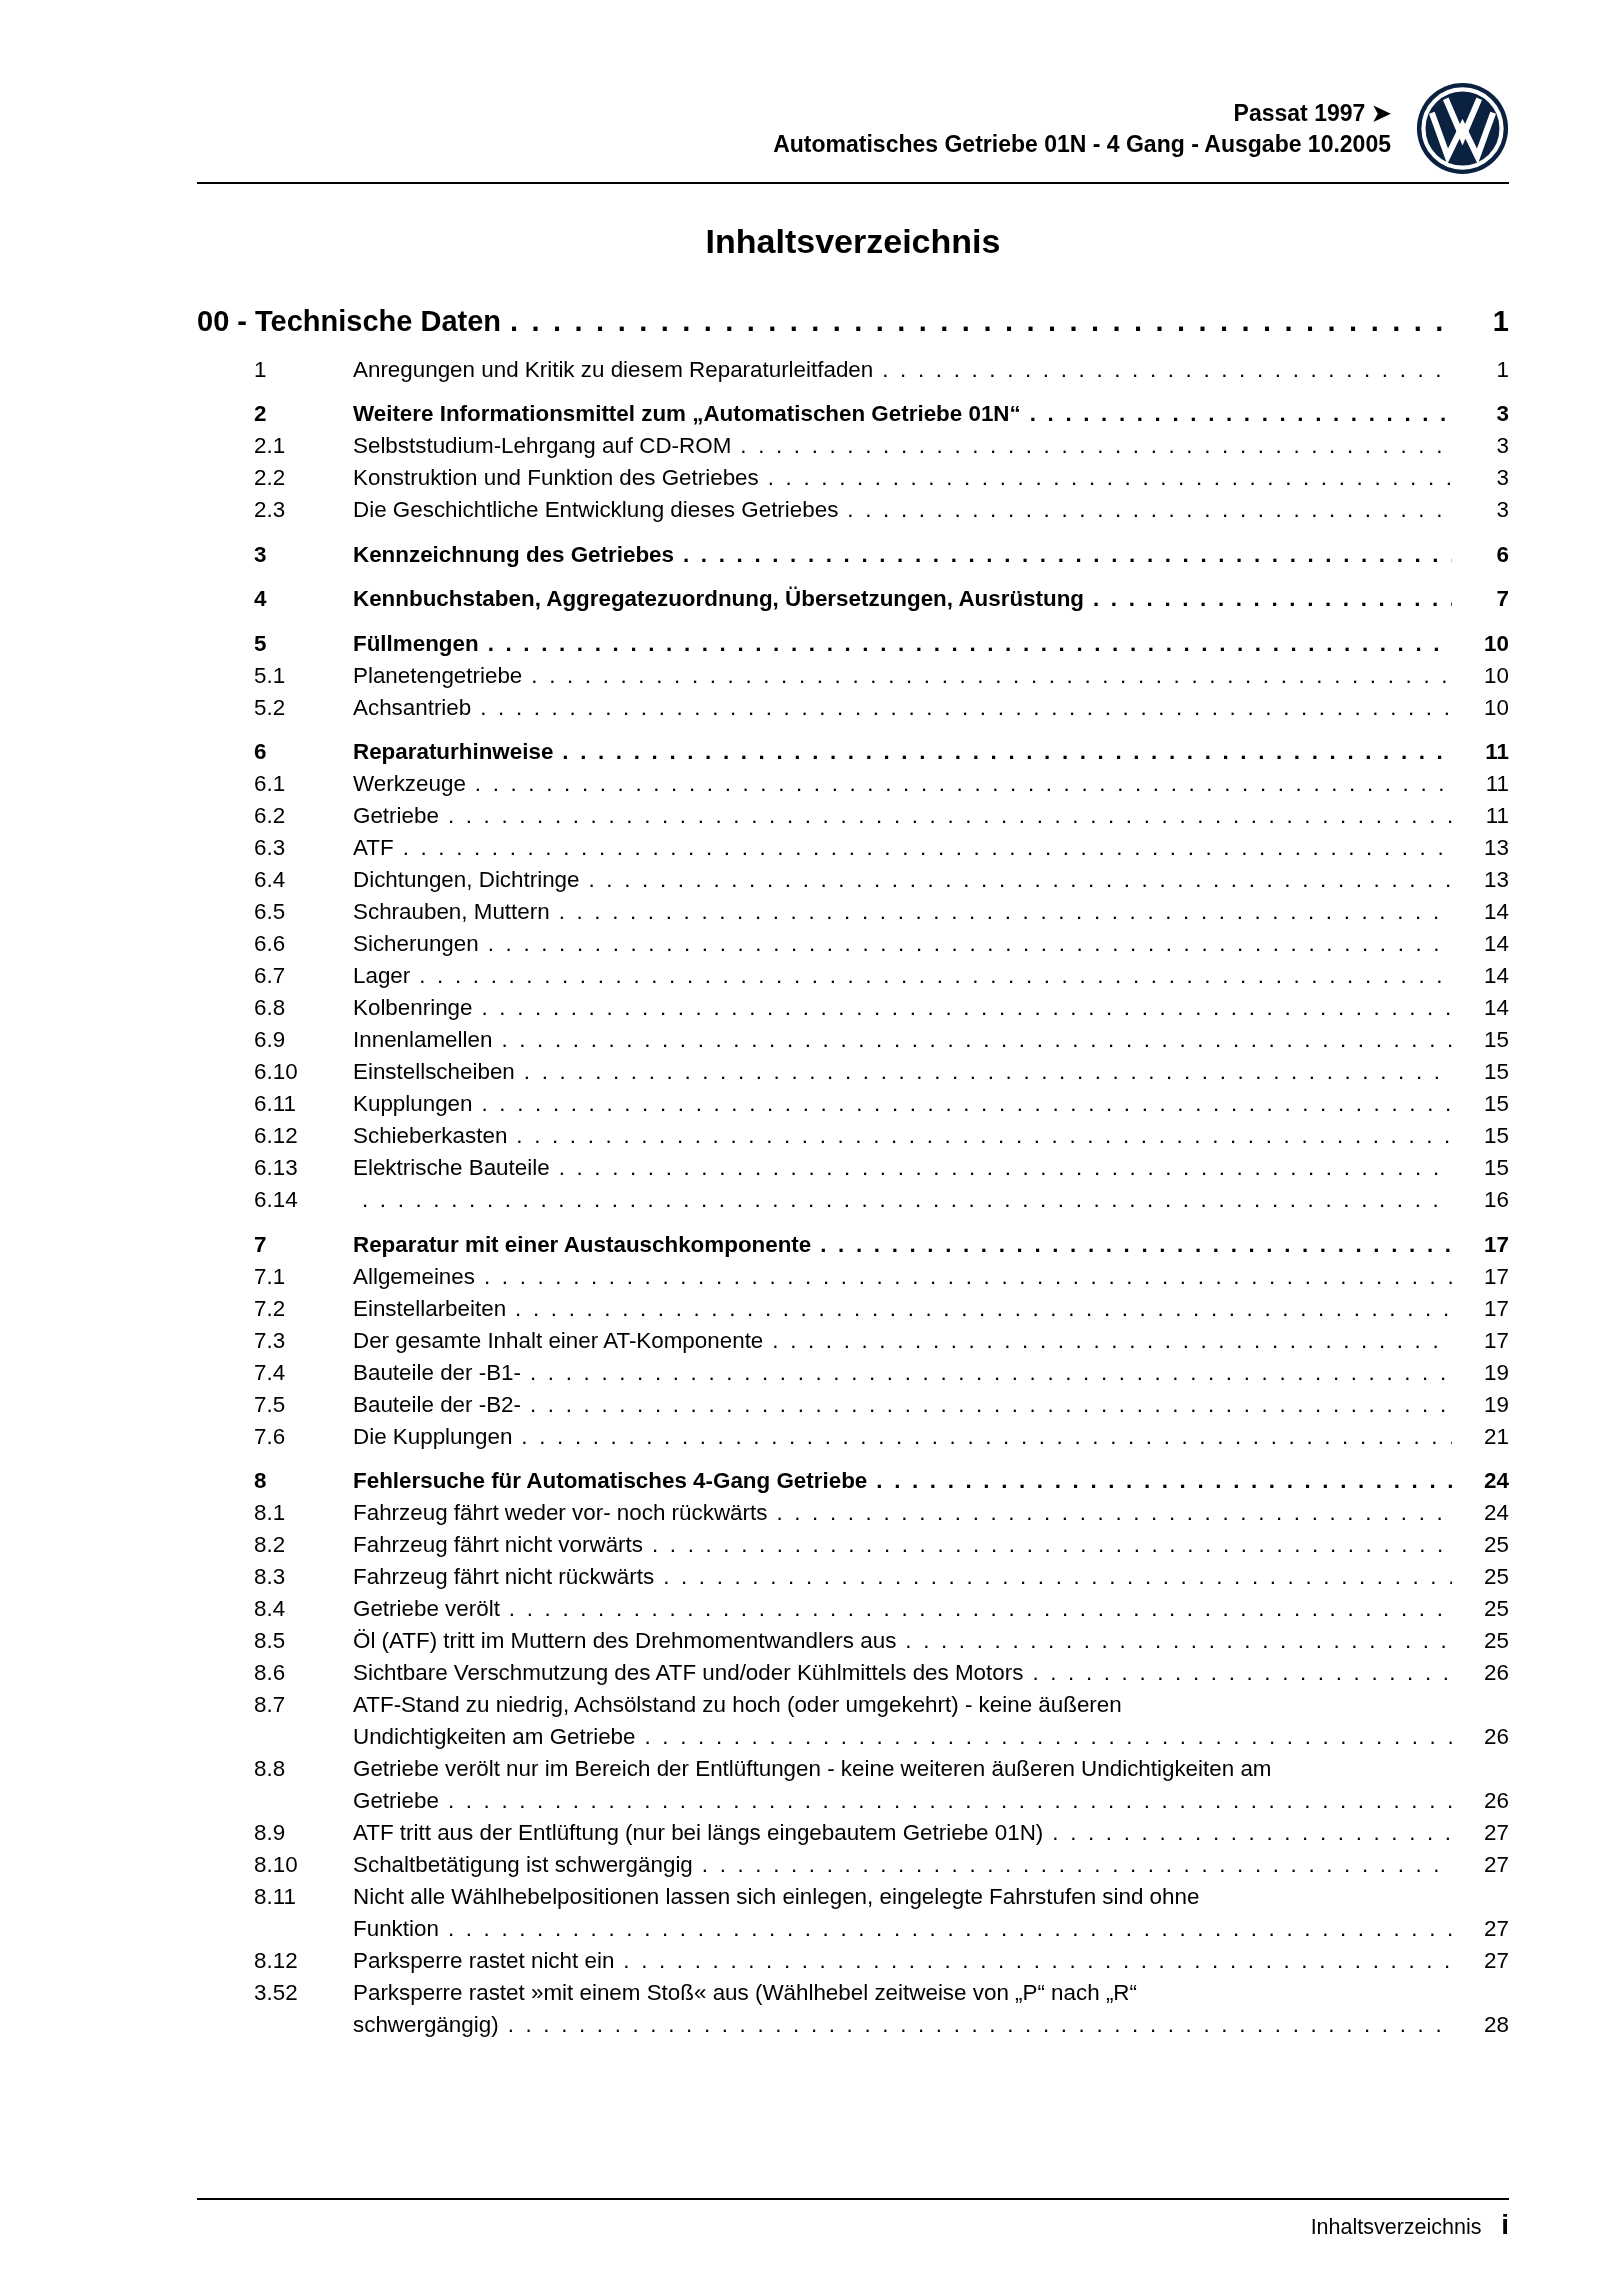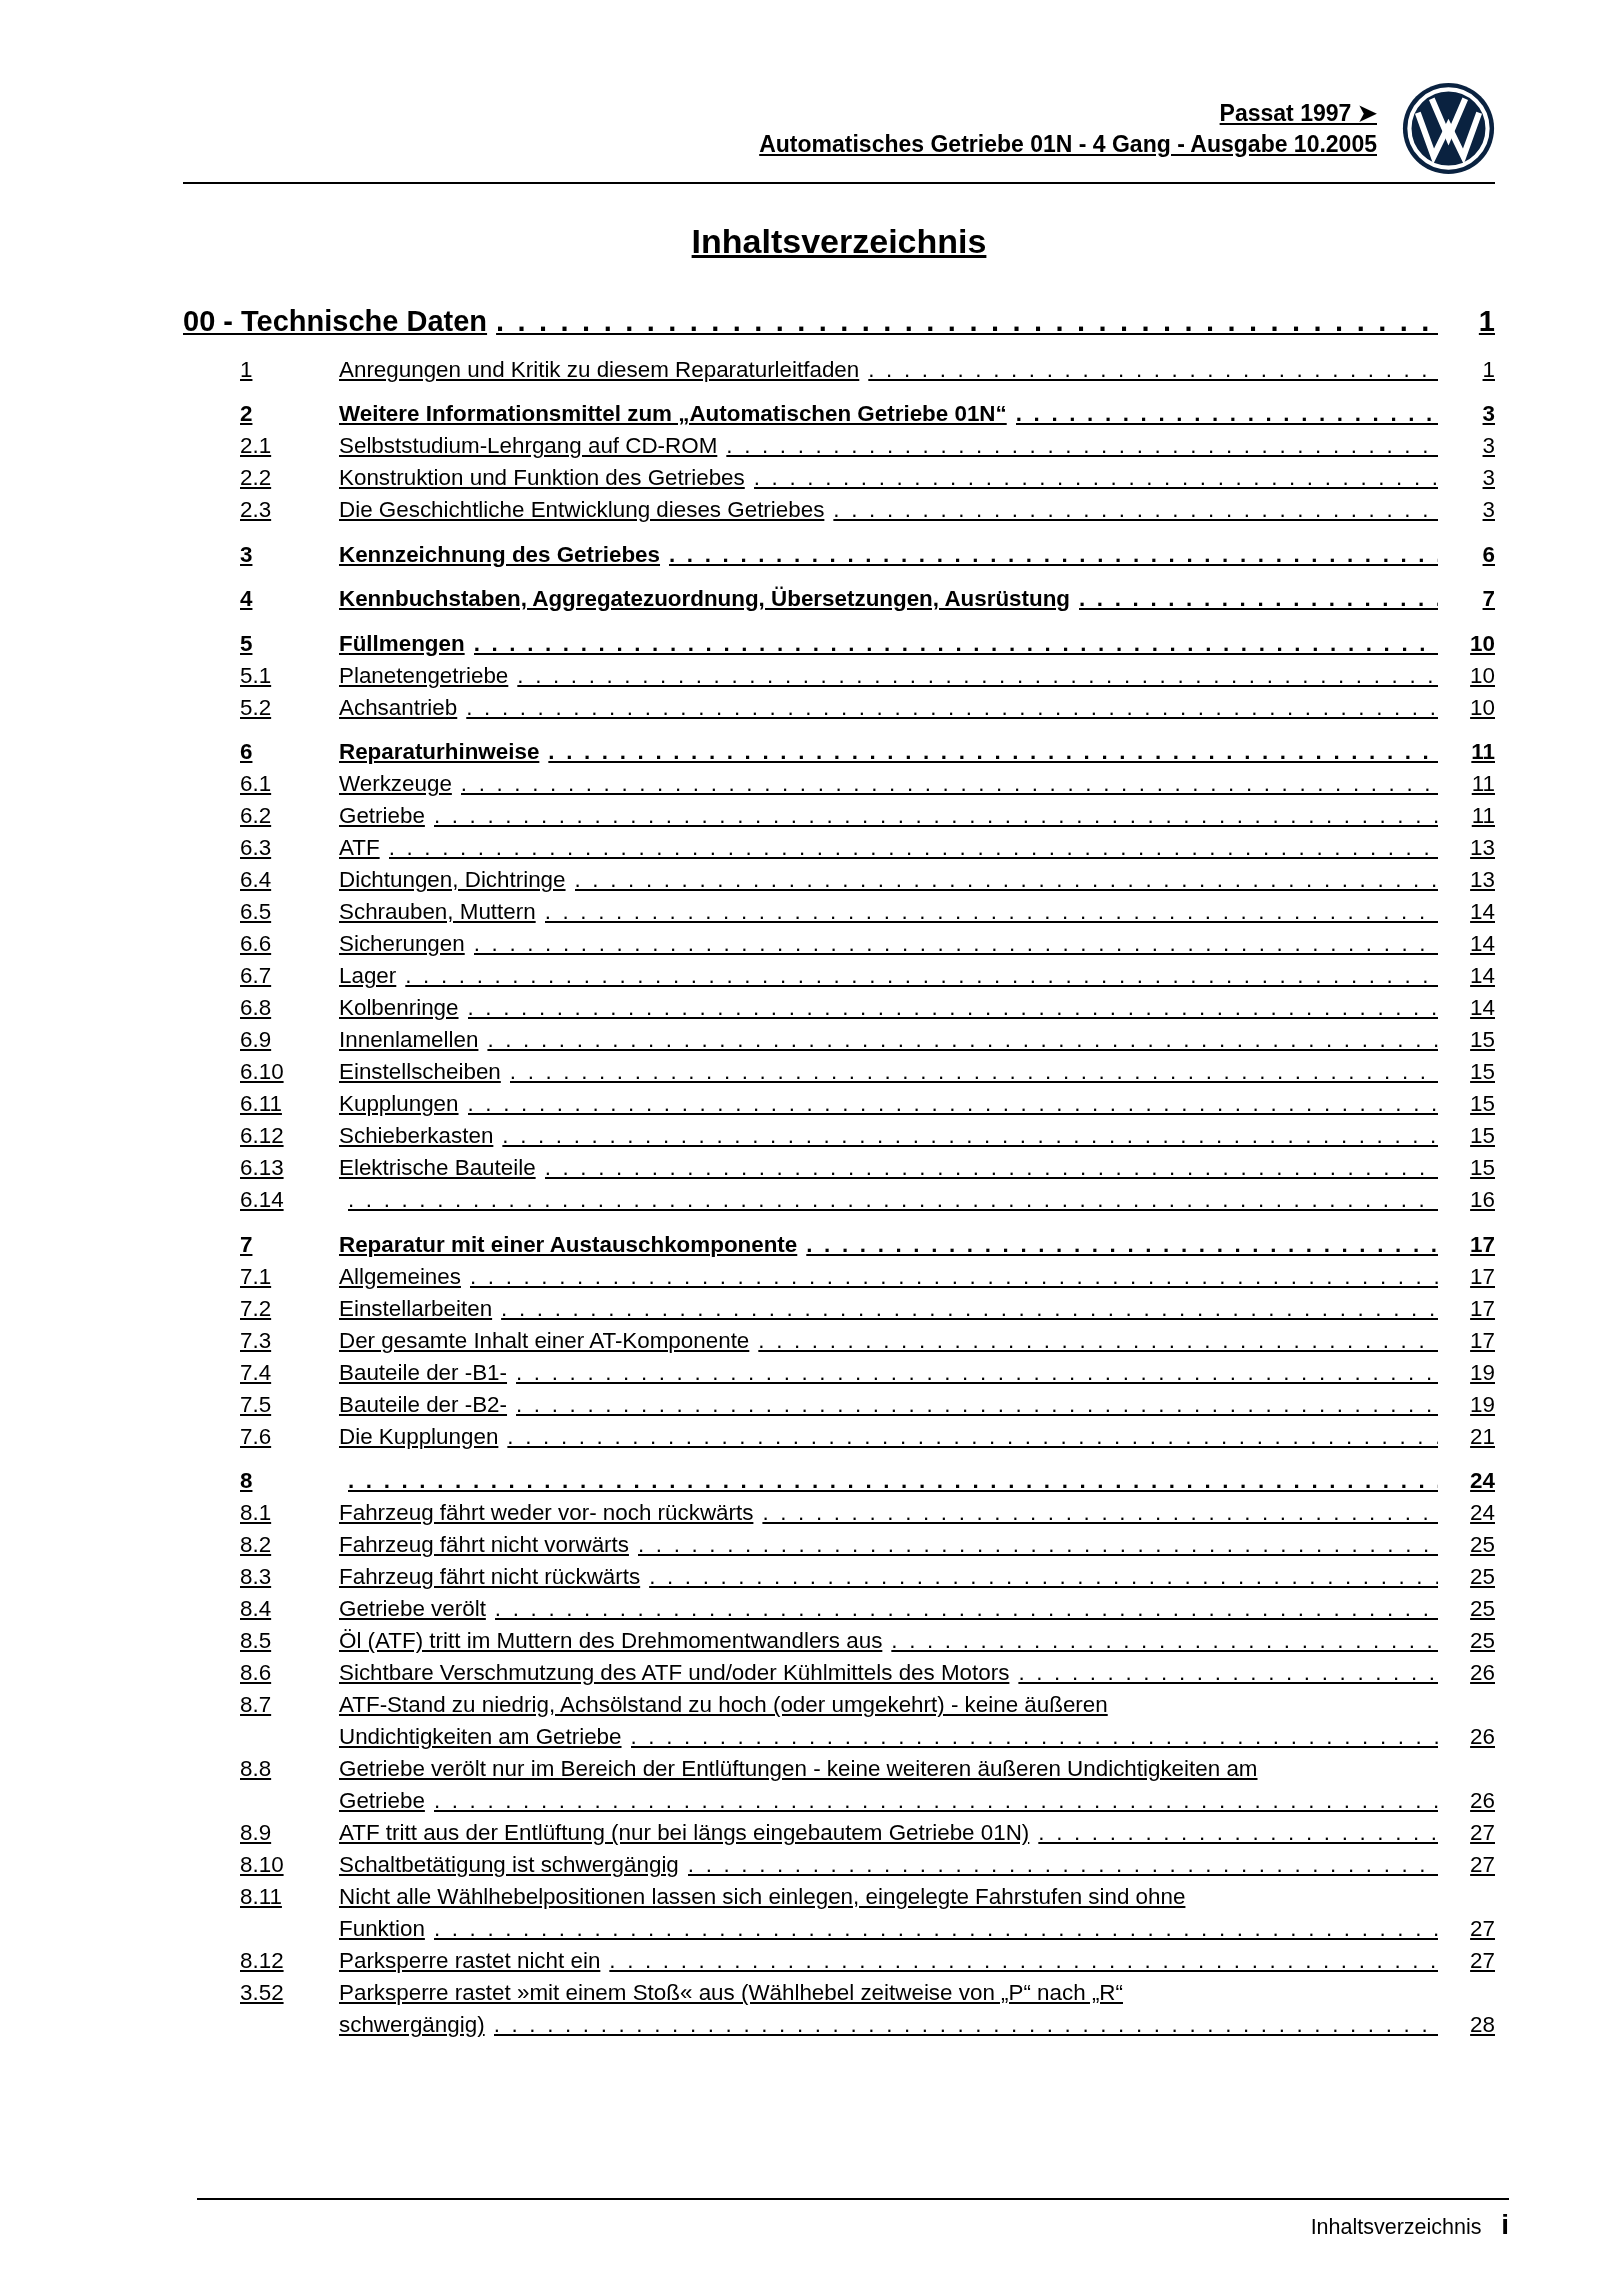--- a/index.html
+++ b/index.html
@@ -6,21 +6,21 @@
   html, body { background: #ffffff; }
   .page {
     position: relative;
     width: 1620px;
     height: 2293px;
     background: #ffffff;
     color: #000000;
     font-family: "Liberation Sans", sans-serif;
     overflow: hidden;
   }
-  .content { position: absolute; left: 183px; top: 0; width: 1312px; text-decoration: underline; }
+  .content { position: absolute; left: 197px; top: 0; width: 1312px; }
 
   
   .header-row {
     margin-top: 82px;
     display: flex;
     justify-content: flex-end;
     align-items: center;
     gap: 25px;
   }
   .header-text {
@@ -429,20 +429,21 @@
               <span class="t">Die Kupplungen</span>
               <span class="leader"></span>
               <span class="pg">21</span>
             </div>
           </div>
         </div>
         <div class="toc-row section">
           <div class="num">8</div>
           <div class="body">
             <div class="line">
+              <span class="t">Fehlersuche für Automatisches 4-Gang Getriebe</span>
               <span class="leader"></span>
               <span class="pg">24</span>
             </div>
           </div>
         </div>
         <div class="toc-row sub">
           <div class="num">8.1</div>
           <div class="body">
             <div class="line">
               <span class="t">Fahrzeug fährt weder vor- noch rückwärts</span>

